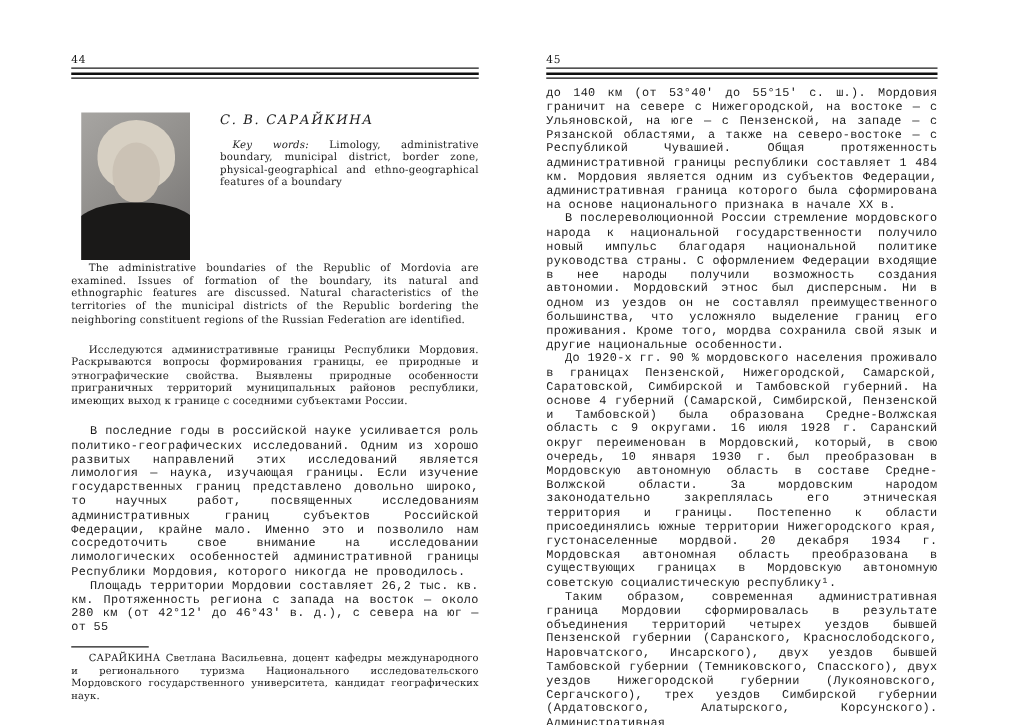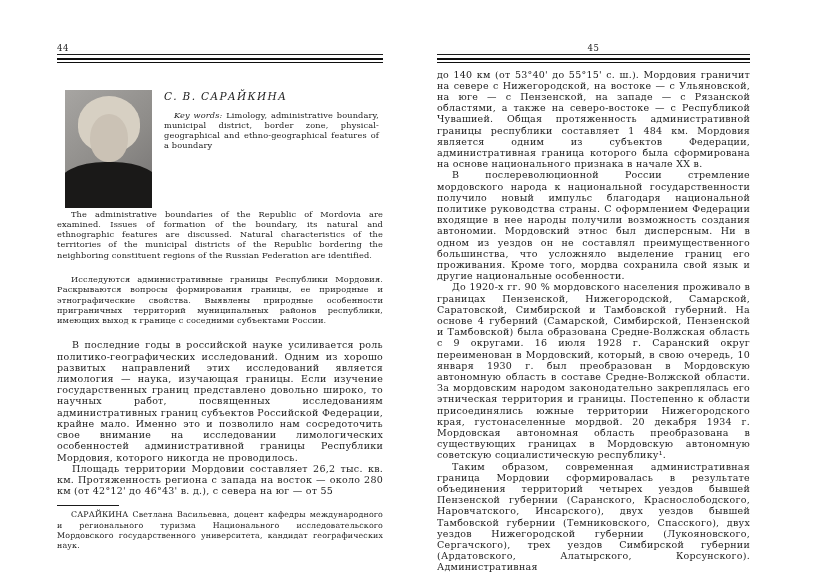--- a/index.html
+++ b/index.html
@@ -12,49 +12,49 @@
     overflow: hidden;
   }
   .spread { position: relative; width: 820px; height: 580px; }
   .page { position: absolute; top: 0; }
   .page.left  { left: 57px;  width: 326px; }
   .page.right { left: 437px; width: 313px; }
 
   
   .pagehead { margin-top: 44px; }
   .pagenum { font-size: 8.5px; letter-spacing: 0.6px; display: block; line-height: 9px; }
-  .page.right .pagenum { text-align: center; }
+  .page.right .pagenum { text-align: left; }
   .rule-thin  { height: 1px;   background: #1a1a1a; margin-top: 1px; }
   .rule-thick { height: 2.5px; background: #0f0f0f; margin-top: 2.5px; }
   .rule-thin2 { height: 1px;   background: #0f0f0f; margin-top: 1.5px; }
 
   
   .author-row { display: flex; margin-top: 27px; }
   .photo {
     flex: none; width: 87px; height: 118px; margin-left: 8px;
     position: relative; overflow: hidden;
     background: linear-gradient(140deg, #a7a5a2 0%, #8d8b88 55%, #727070 100%);
   }
   .photo .hair  { position: absolute; left: 13px; top: 6px;  width: 62px; height: 56px; border-radius: 50% 50% 44% 44%; background: #d7d0c3; }
   .photo .face  { position: absolute; left: 25px; top: 24px; width: 38px; height: 48px; border-radius: 50% 50% 46% 46%; background: #cbc2b5; }
   .photo .torso { position: absolute; left: -8px; top: 72px; width: 104px; height: 52px; border-radius: 46% 46% 0 0; background: #1a1918; }
-  .author-col { margin-left: 12px; width: 215px; }
+  .author-col { margin-left: 24px; width: 215px; }
   .author-name { font-style: italic; font-size: 10.5px; letter-spacing: 1.3px; line-height: 12px; }
   .title { font-weight: bold; font-size: 11px; line-height: 12.5px; letter-spacing: 0.35px; margin-top: 9px; }
   .kw { font-size: 8.2px; line-height: 10.3px; text-align: justify; text-indent: 10px; letter-spacing: 0.15px; margin-top: 8px; }
   .kw + .kw { margin-top: 1px; }
   .kw .lead { font-style: italic; }
 
   
   .abstract { font-size: 8.2px; line-height: 10.3px; text-align: justify; text-indent: 14px; letter-spacing: 0.15px; }
   .abstract.ru { margin-top: 14px; }
   .abstract.en { margin-top: 1px; }
 
   
-  .body-para { font-size: 9.5px; line-height: 11.2px; text-align: justify; text-indent: 15px; letter-spacing: 0.25px; }
+  .body-para { font-size: 9.5px; line-height: 11.2px; text-align: justify; text-indent: 15px; letter-spacing: 0.25px; font-family: Liberation Mono, monospace; }
   .page.left .body-para.first { margin-top: 14px; }
   .page.right .body-para.first { margin-top: 6px; }
   .body-para.noindent { text-indent: 0; }
 
   
   .footnote-sep { width: 62px; height: 1px; background: #1a1a1a; margin-top: 9px; }
   .footnote { font-size: 7.9px; line-height: 10.3px; text-align: justify; text-indent: 14px; letter-spacing: 0.15px; margin-top: 4px; }
 </style>
 </head>
 <body>

